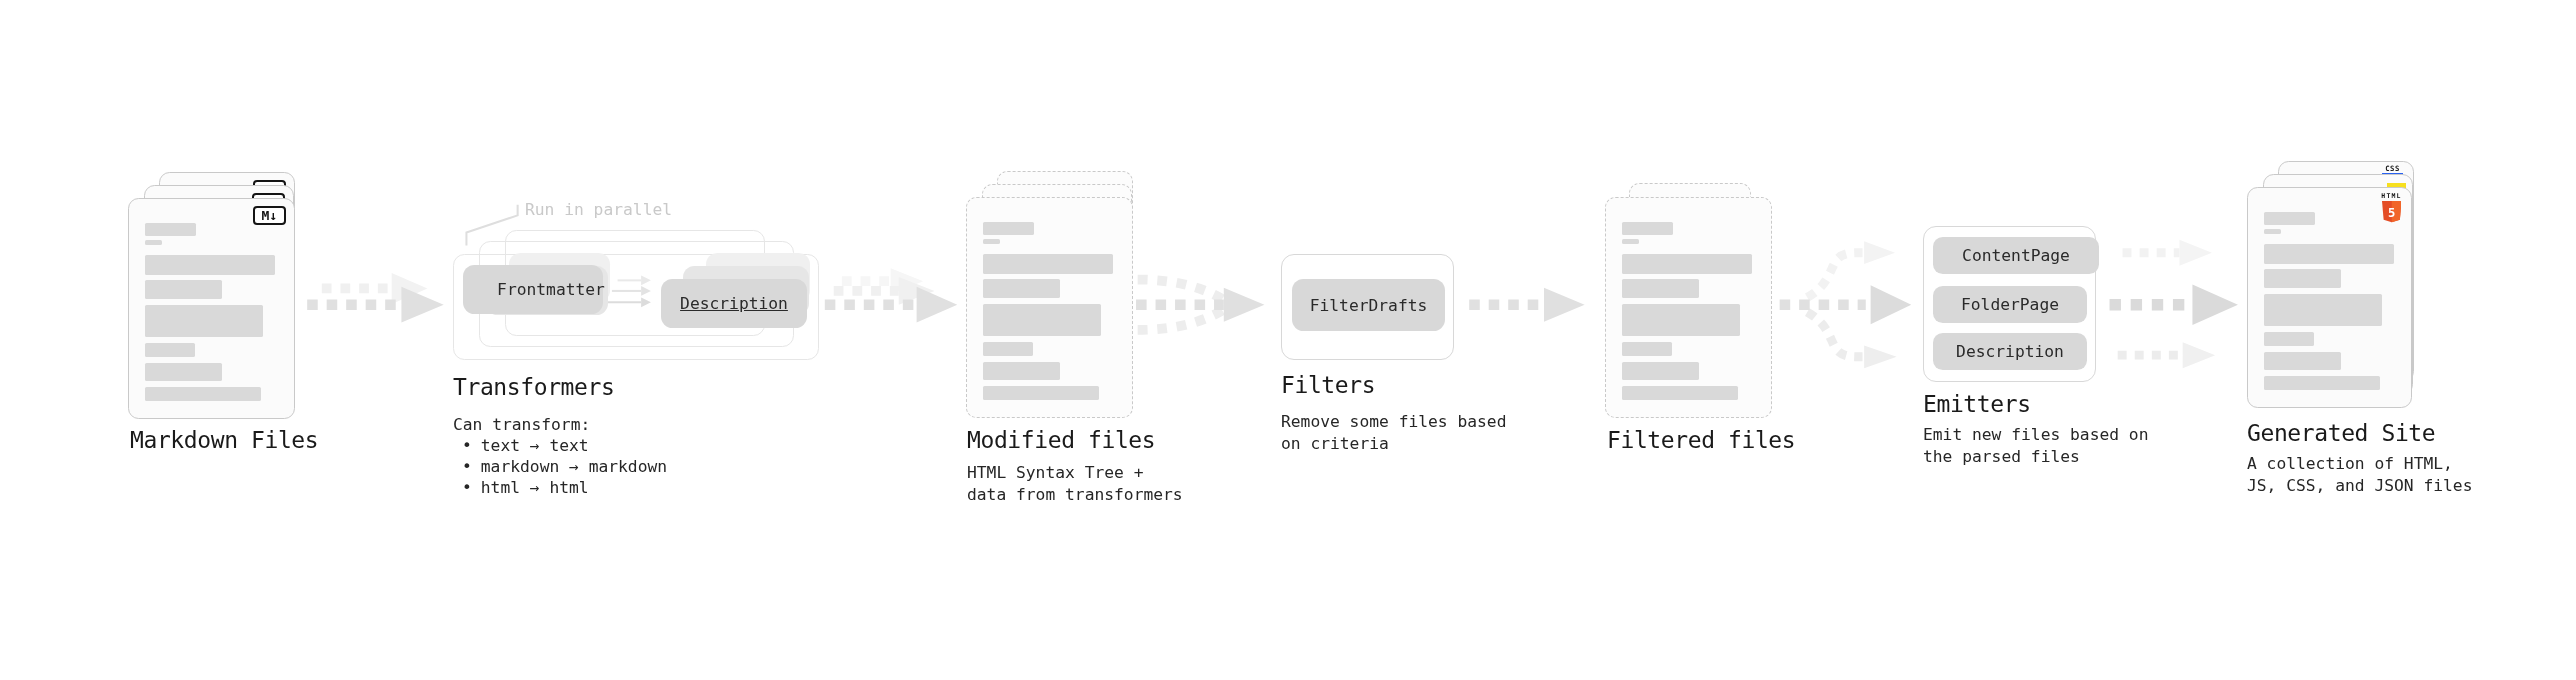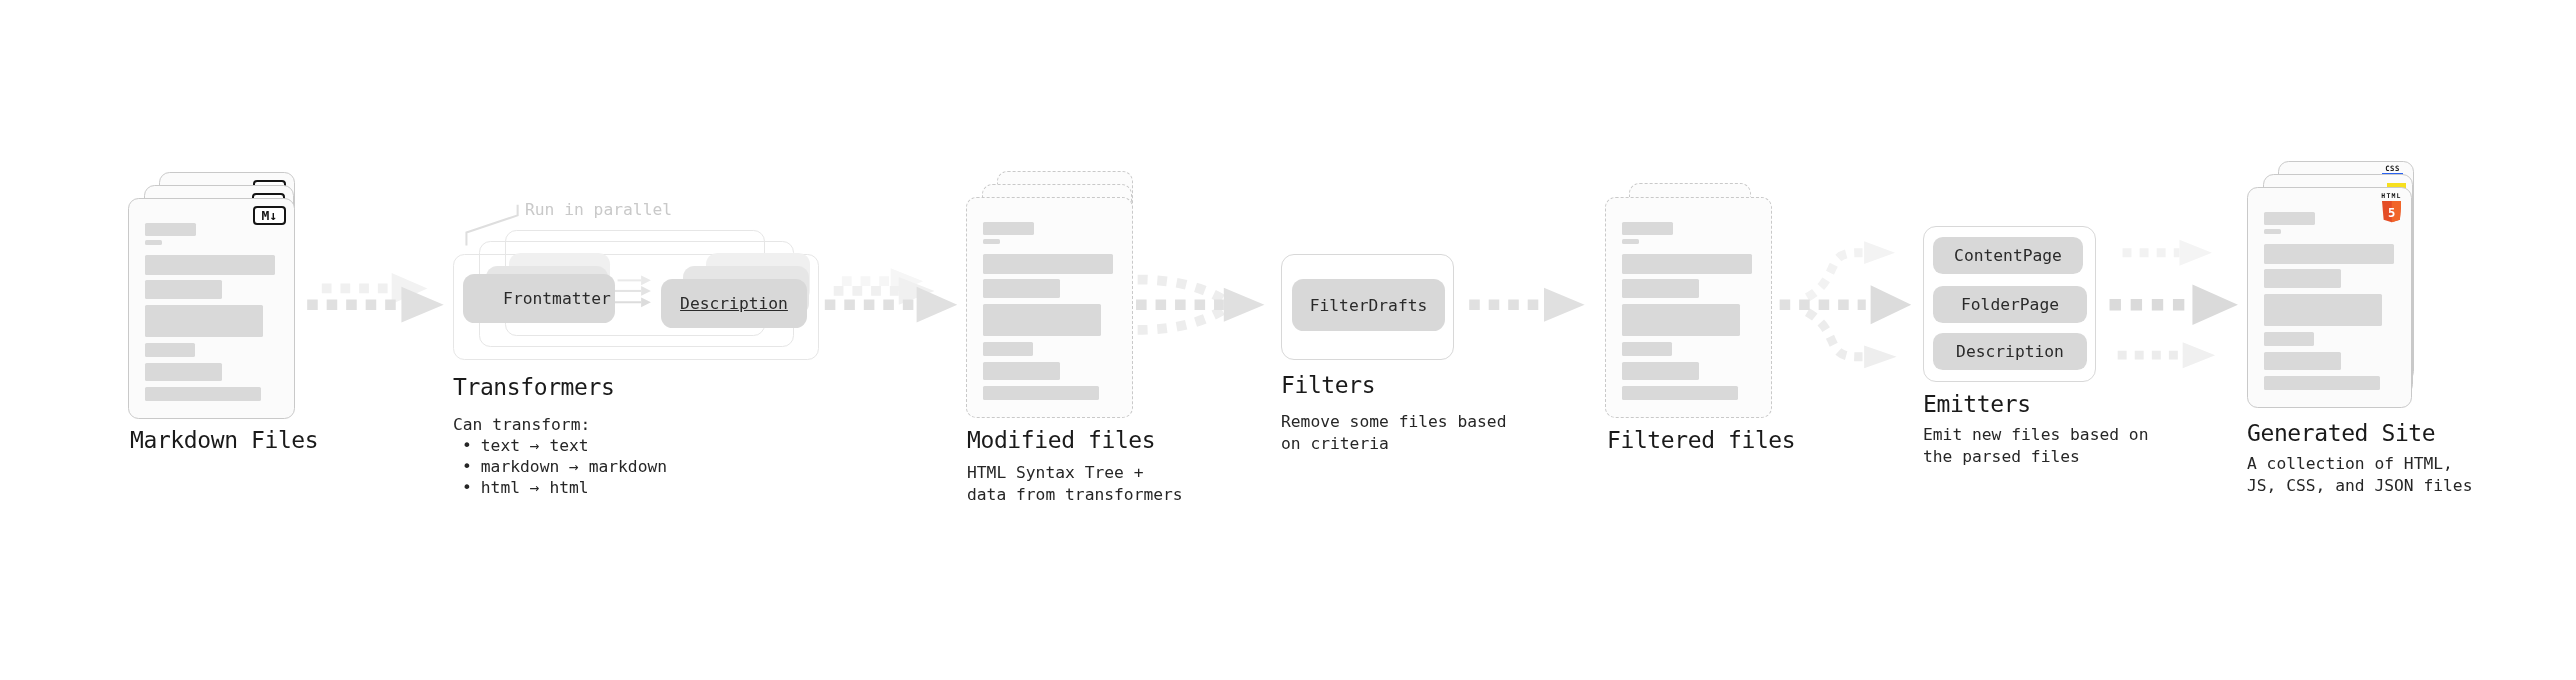--- a/index.html
+++ b/index.html
@@ -35,21 +35,21 @@
   .md-badge{position:absolute;top:6.5px;right:8.1px;width:33px;height:19.5px;background:#ffffff;border:2.4px solid #151515;border-radius:4.1px;color:#151515;font-size:13px;font-weight:bold;display:flex;align-items:center;justify-content:center;box-sizing:border-box;}
   #label-markdown{left:130px;top:427px;}
 
   
   .t-outline{position:absolute;border:1.6px solid #e6e6e6;border-radius:11.4px;box-sizing:border-box;}
   #t-out-back{left:505px;top:230px;width:260px;height:106px;}
   #t-out-mid{left:479px;top:241px;width:315px;height:106px;}
   #t-out-front{left:453px;top:254px;width:366px;height:106px;}
   #chip-fm-g2{left:509px;top:253px;width:101px;height:49px;}
   #chip-fm-g1{left:486px;top:266px;width:122px;height:49px;}
-  #chip-fm{left:463px;top:274px;width:152px;height:49px;padding-left:36px;}
+  #chip-fm{left:463px;top:265px;width:140px;height:49px;padding-left:36px;}
   #chip-ds-g2{left:706px;top:253px;width:104px;height:49px;}
   #chip-ds-g1{left:683px;top:266px;width:126px;height:49px;}
   #chip-ds{left:661px;top:279px;width:146px;height:49px;text-decoration:underline;}
   #note-parallel{position:absolute;left:525px;top:200px;font-size:16.3px;color:#c9c9c9;white-space:nowrap;}
   #label-transformers{left:453px;top:374px;}
   #desc-transformers-title{left:453px;top:414px;}
   #bullets-transformers{position:absolute;left:462px;top:436px;}
   .bullet-line{height:21px;font-size:16.3px;color:#262626;display:flex;white-space:nowrap;}
   .bdot{margin-right:9px;}
 
@@ -66,21 +66,21 @@
   #desc-filters{left:1281px;top:411px;}
 
   
   #stage-filtered{left:1605px;top:183px;width:187px;height:244px;}
   #stage-filtered .fs-back{left:24.4px;top:0;width:122px;}
   #stage-filtered .fs-front{left:0;top:14px;width:167px;}
   #label-filtered{left:1607px;top:427px;}
 
   
   #panel-emitters{left:1923px;top:226px;width:173px;height:156px;}
-  #chip-contentpage{left:1933px;top:237px;width:150px;height:37px;border-radius:9.8px;}
+  #chip-contentpage{left:1933px;top:237px;width:166px;height:37px;border-radius:9.8px;}
   #chip-folderpage{left:1933px;top:286px;width:154px;height:37px;border-radius:9.8px;}
   #chip-contentindex{left:1933px;top:333px;width:154px;height:37px;border-radius:9.8px;}
   #label-emitters{left:1923px;top:391px;}
   #desc-emitters{left:1923px;top:424px;}
 
   
   #stage-generated{left:2247px;top:161px;width:187px;height:252px;}
   #stage-generated .s-front{width:165px;}
   .css-badge{position:absolute;top:3.3px;right:9px;width:23px;display:flex;flex-direction:column;align-items:center;}
   .css-word{font-size:7.3px;font-weight:bold;color:#111;letter-spacing:0.4px;line-height:7.3px;}

